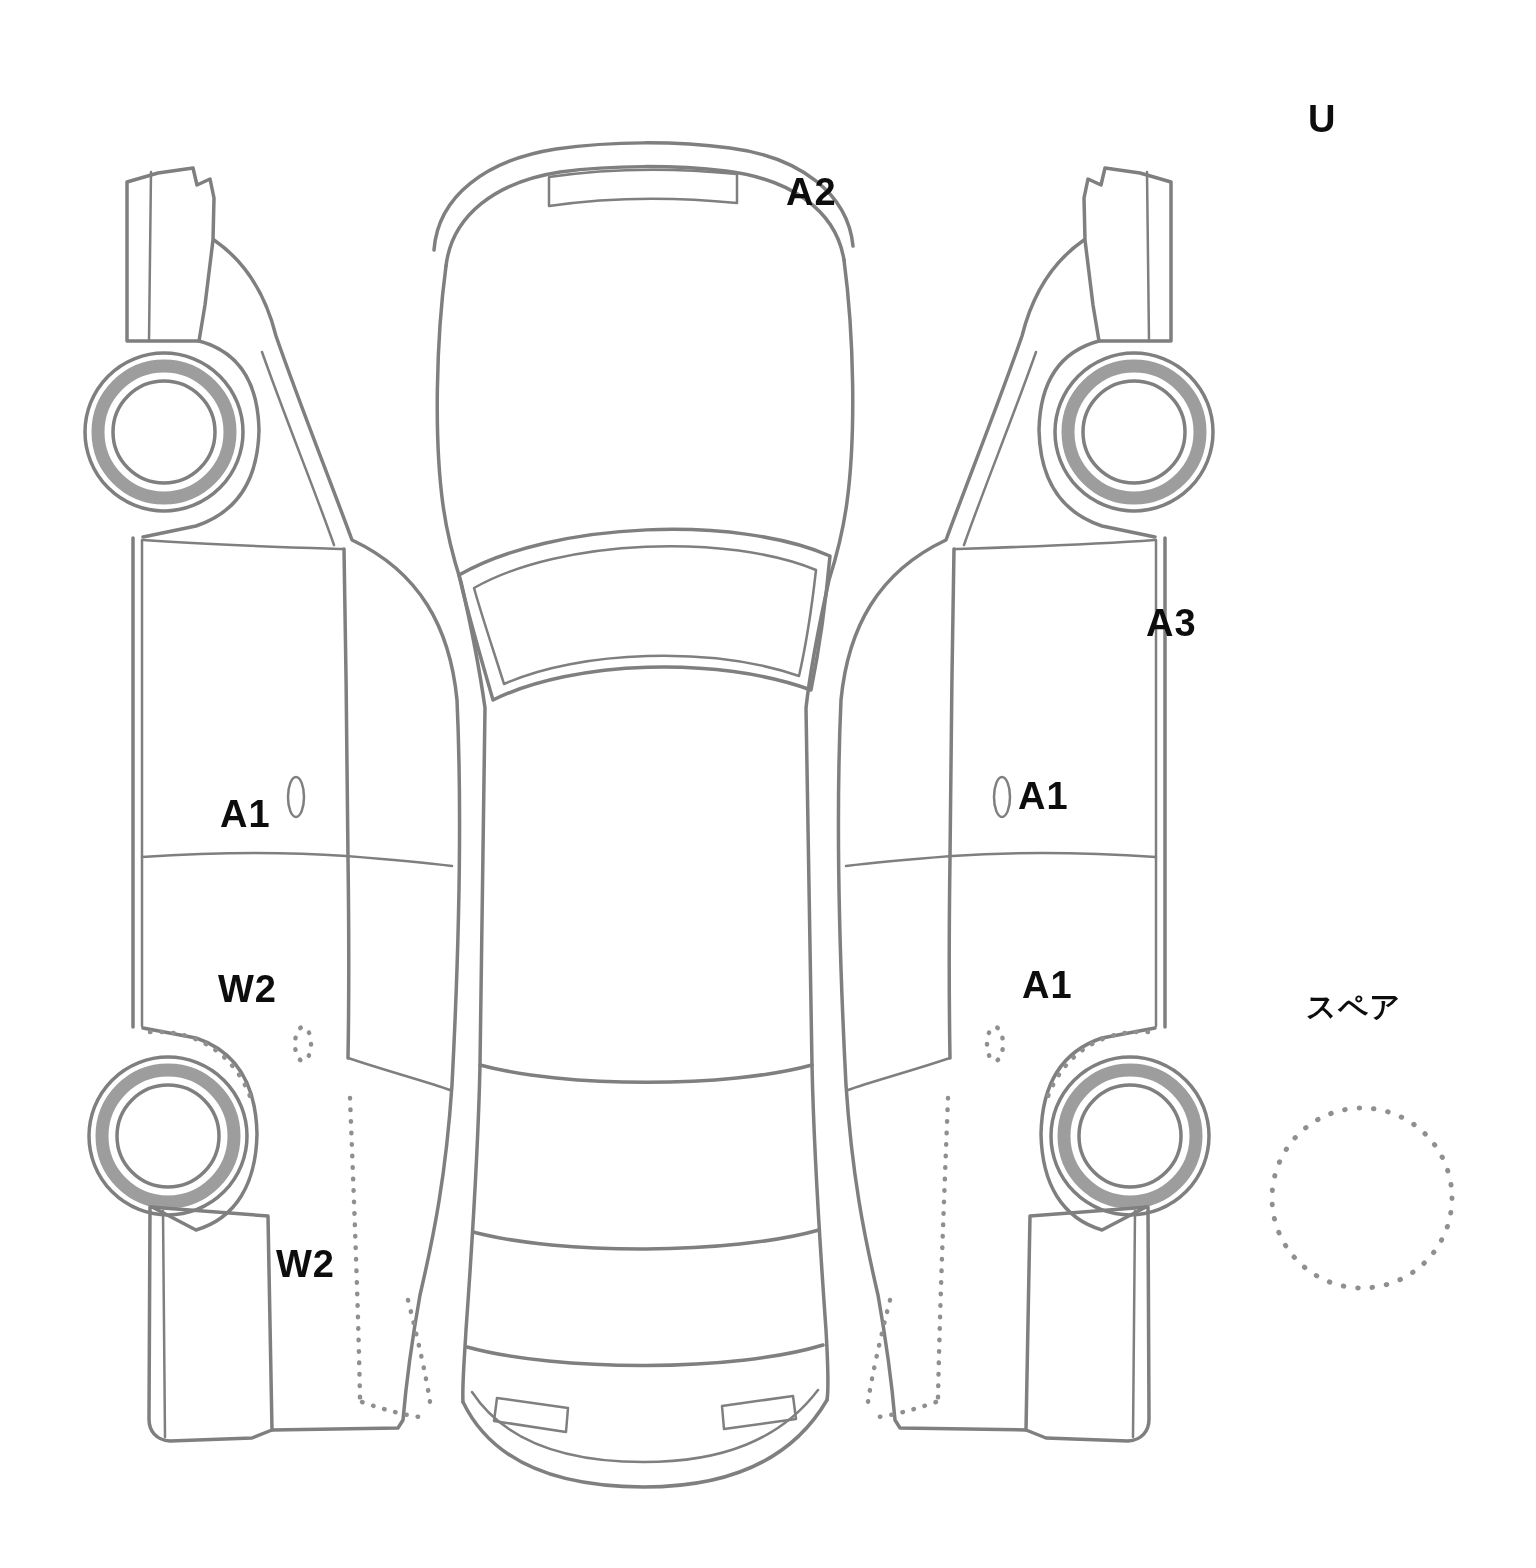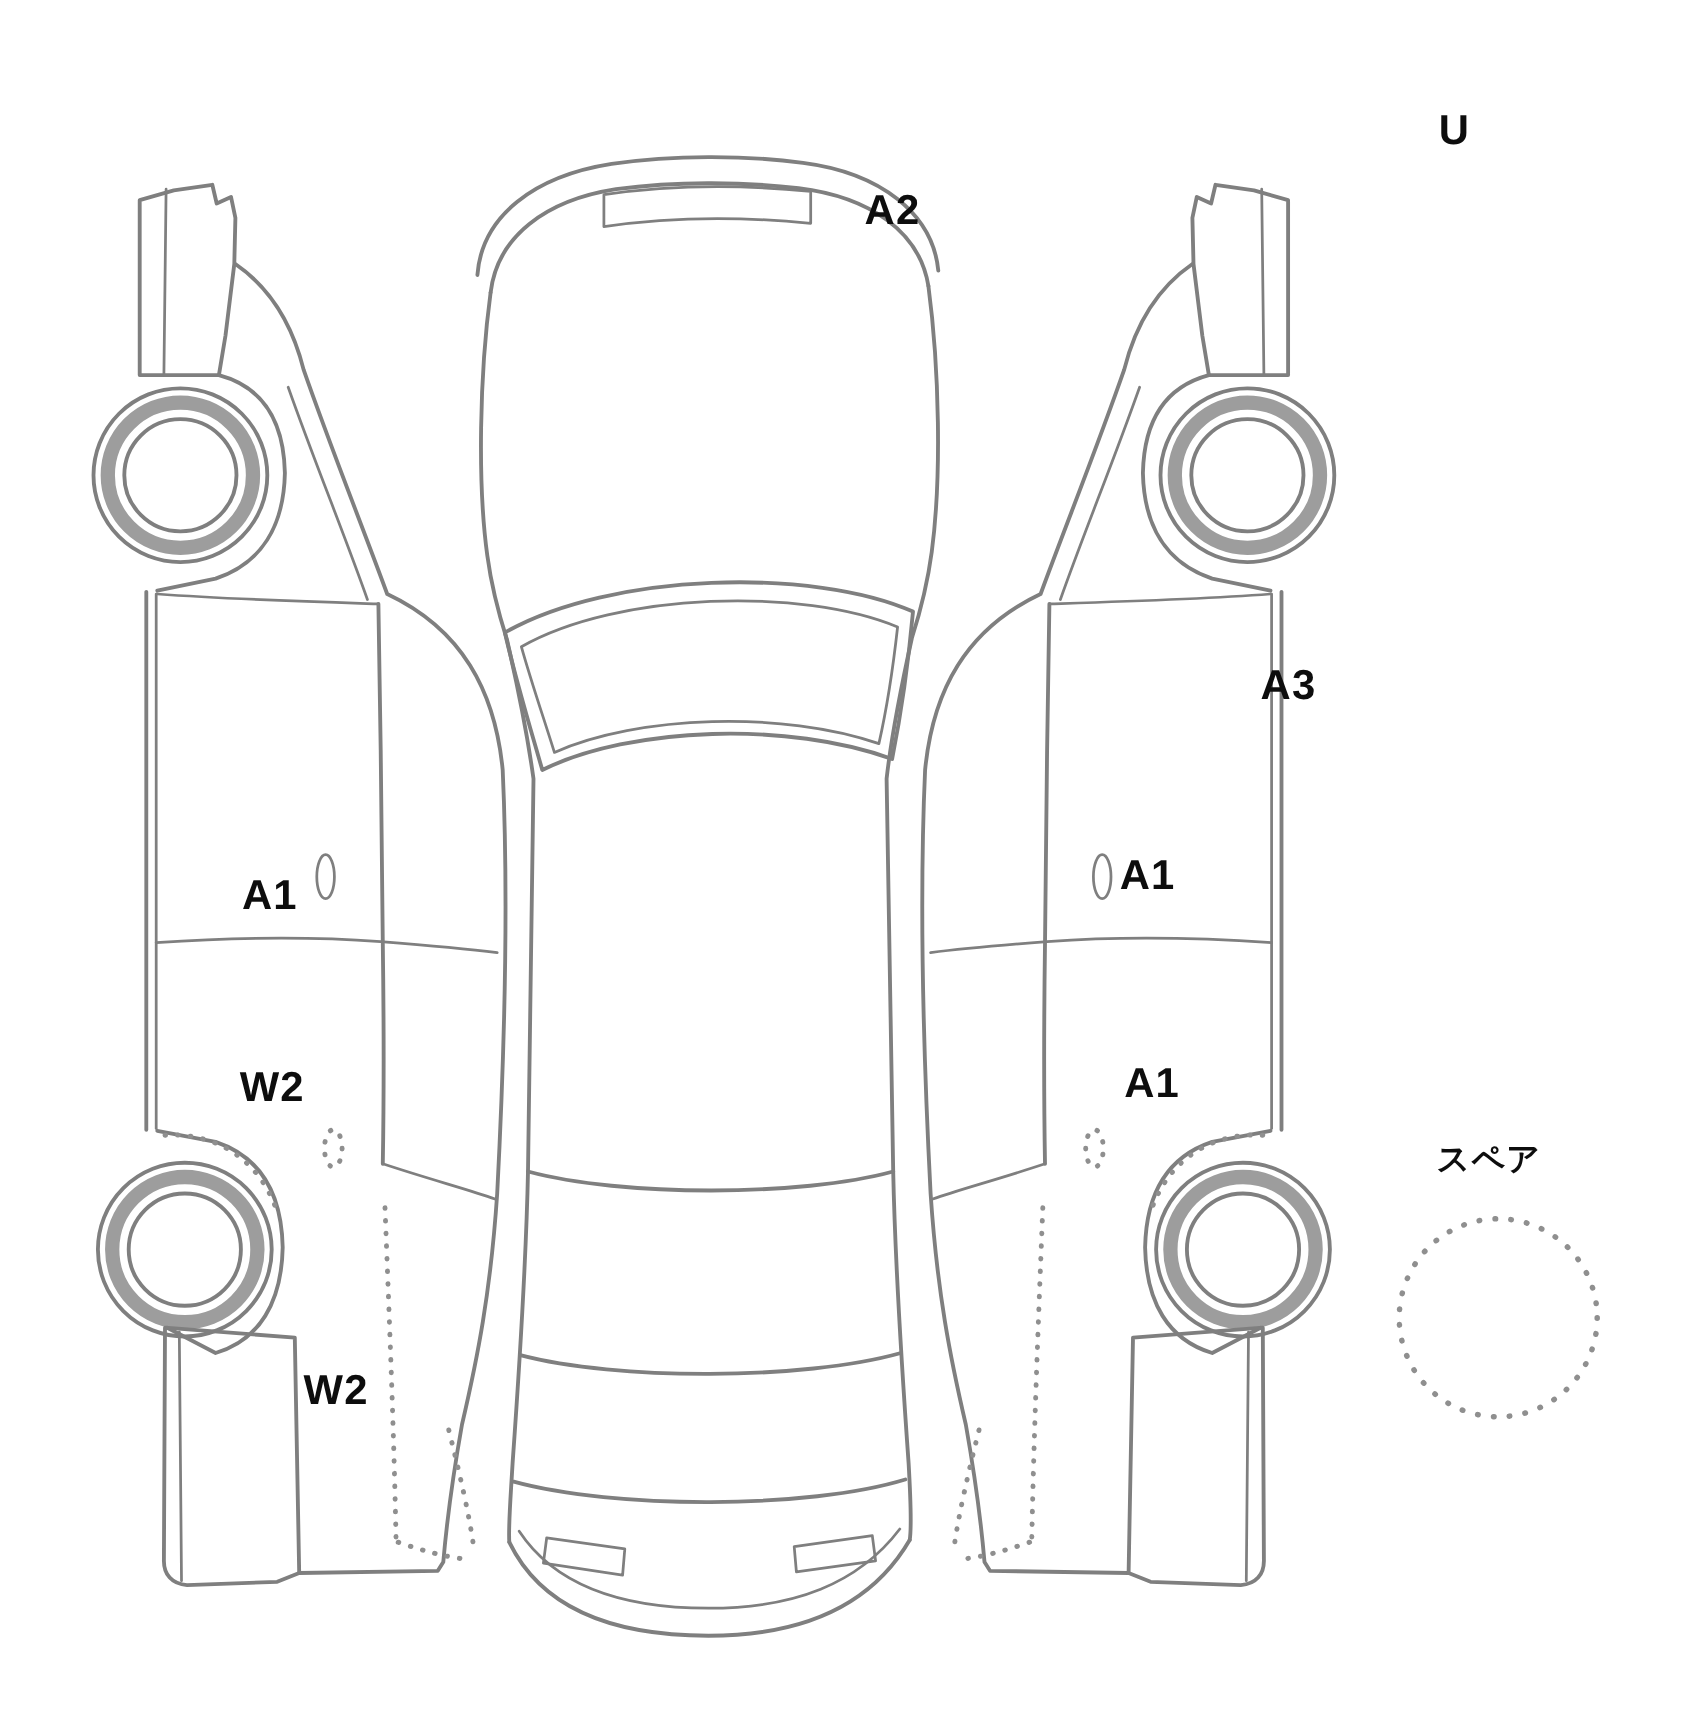--- a/index.html
+++ b/index.html
@@ -104,15 +104,15 @@
   <div class="label" style="left:220px; top:795px;">A1</div>
 
   <div class="label" style="left:1018px; top:777px;">A1</div>
 
   <div class="label" style="left:1022px; top:966px;">A1</div>
 
   <div class="label" style="left:218px; top:970px;">W2</div>
 
   <div class="label" style="left:276px; top:1245px;">W2</div>
 
-  <div class="label label-kana" style="left:1306px; top:1040px;">スペア</div>
+  <div class="label label-kana" style="left:1306px; top:992px;">スペア</div>
 
 </div>
 
 </body></html>

